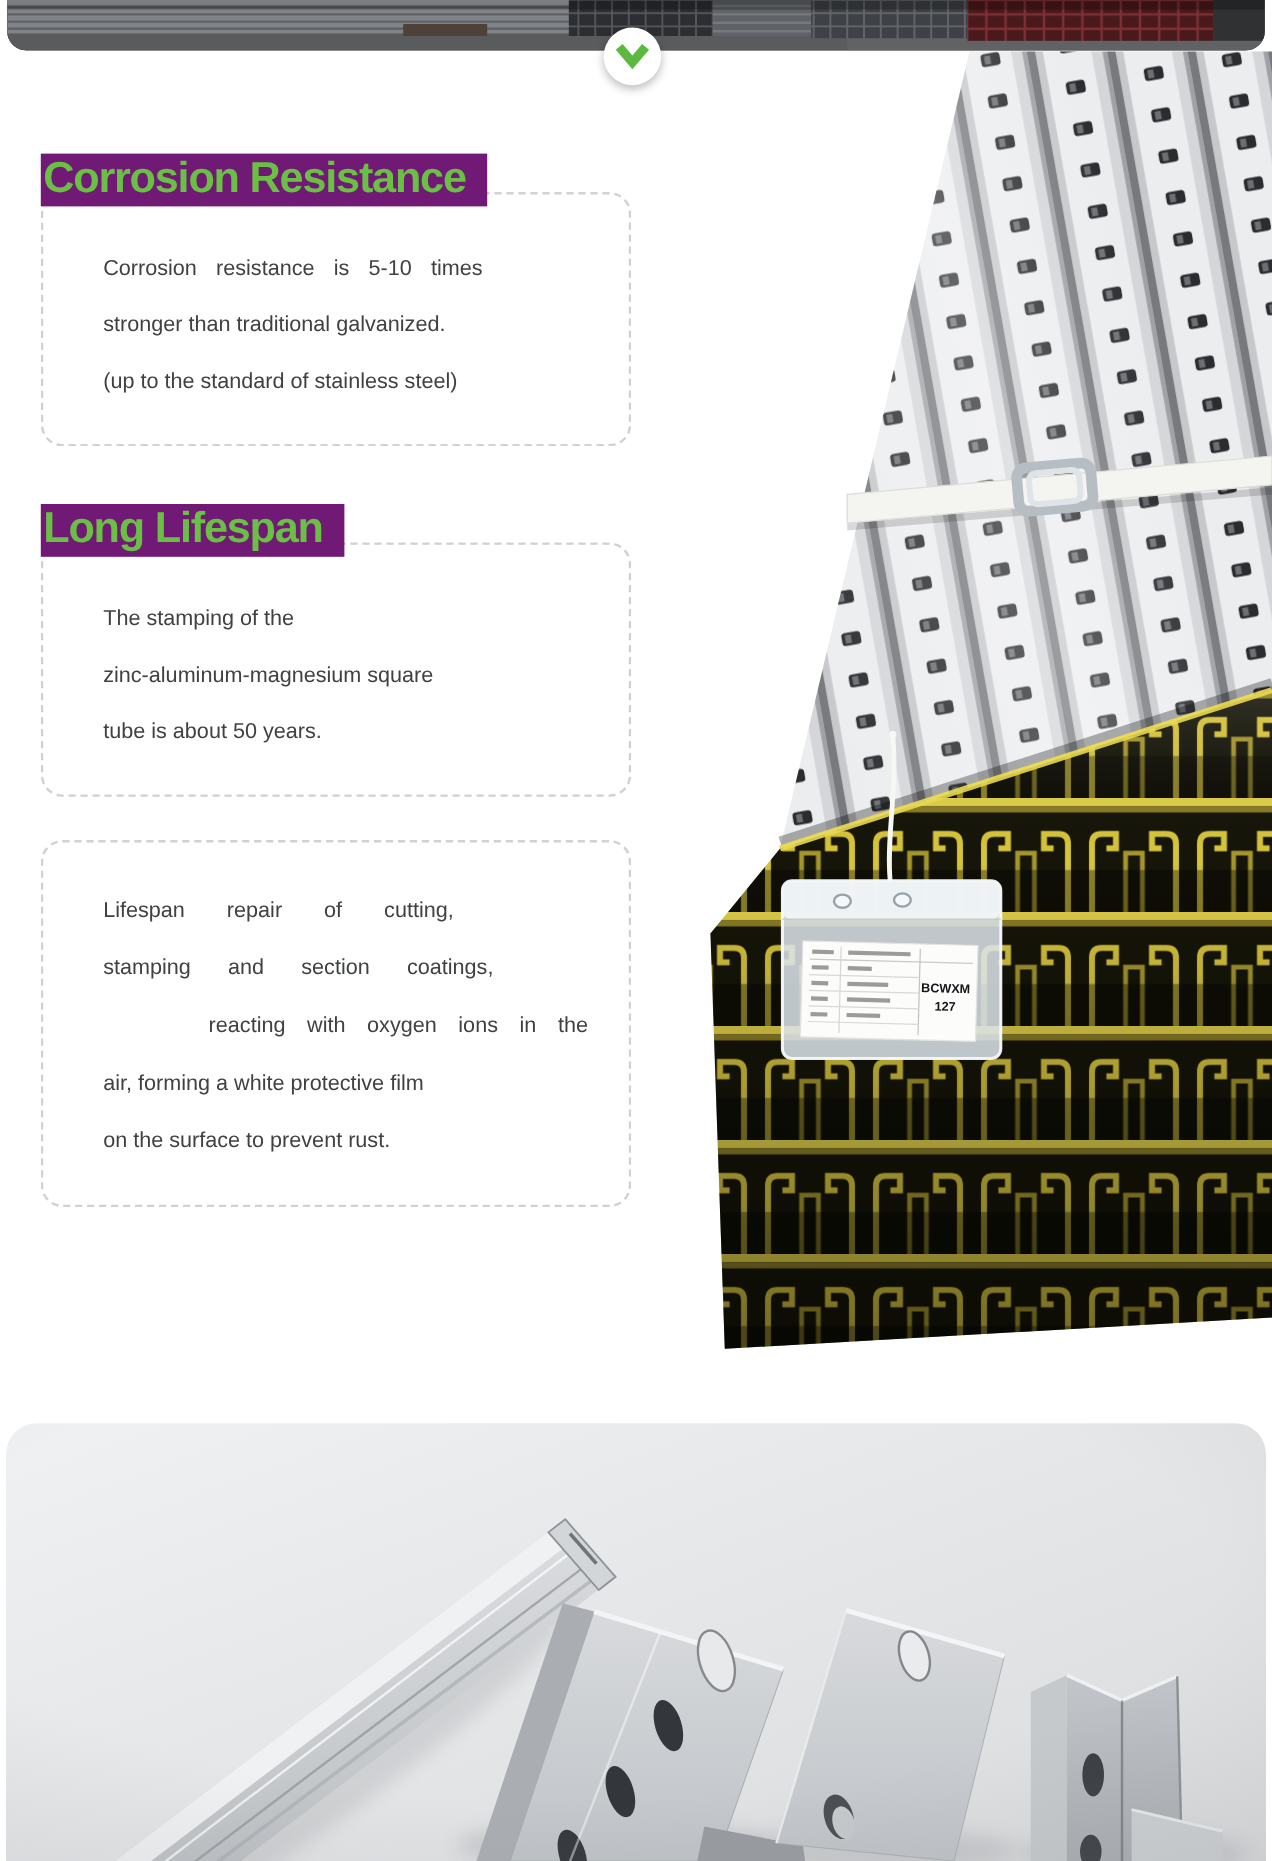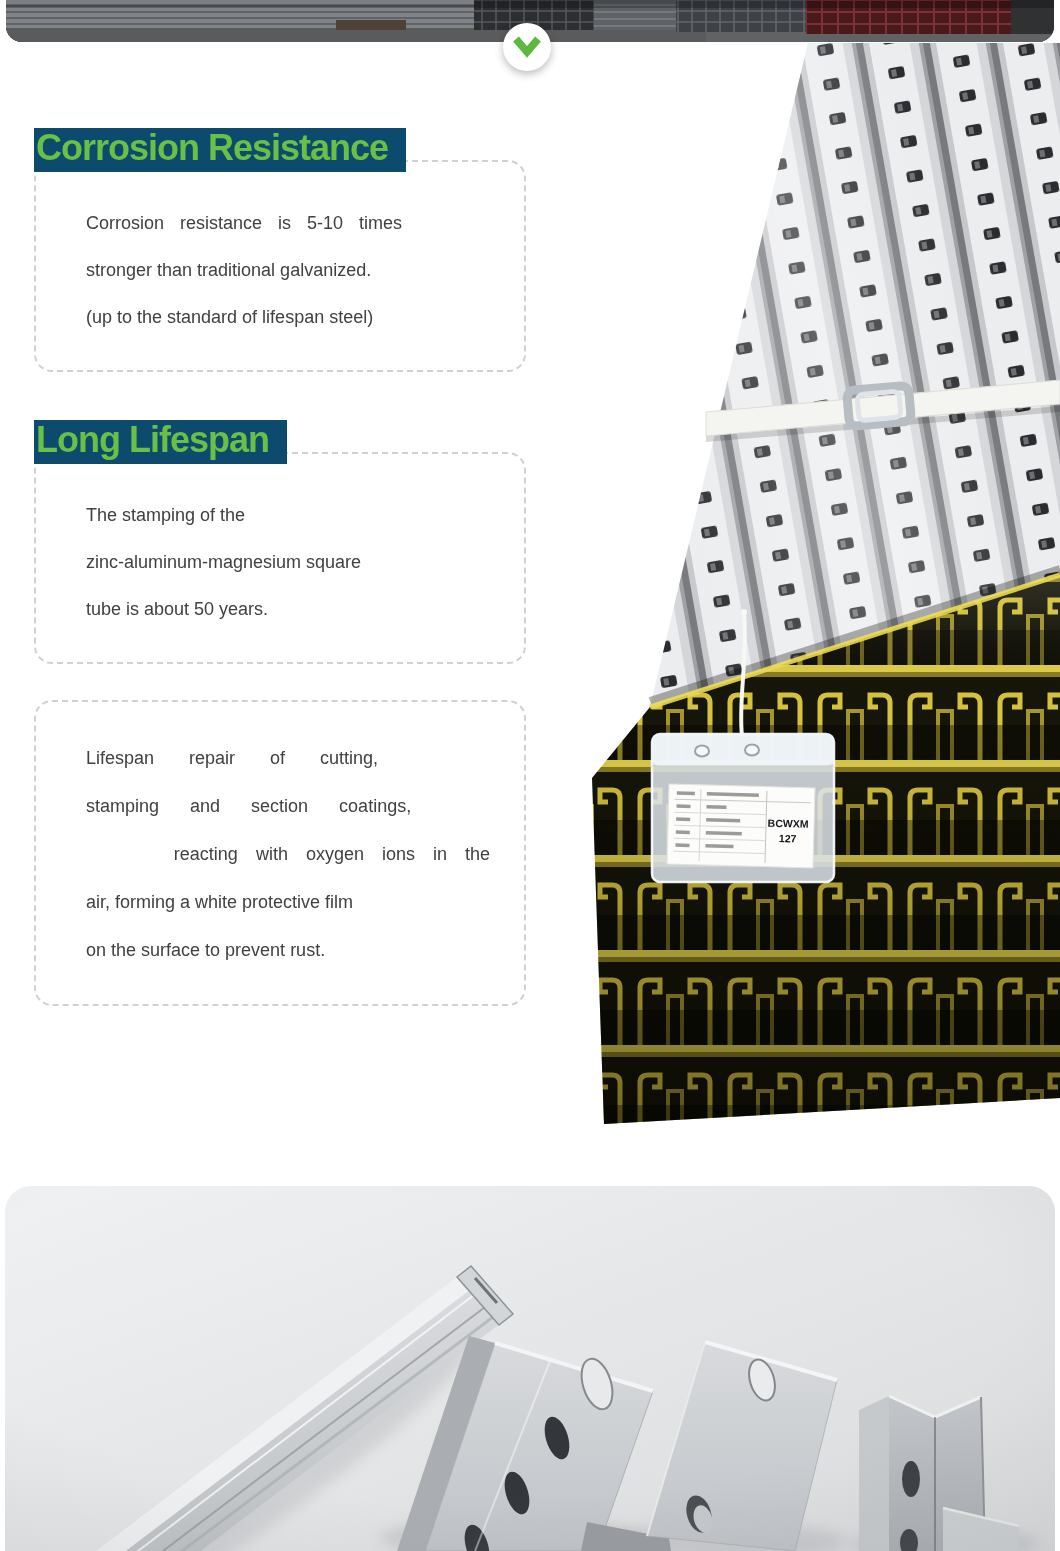--- a/index.html
+++ b/index.html
@@ -18,21 +18,21 @@
     position:absolute;left:503px;top:23px;width:48px;height:48px;border-radius:50%;
     background:#ffffff;box-shadow:0 3px 8px rgba(0,0,0,.28);
     display:flex;align-items:center;justify-content:center;cursor:pointer;border:none;
   }
   
   .feature{position:absolute;left:34px;width:492px;}
   #feature-1{top:128px;}
   #feature-2{top:420px;}
   #feature-3{top:712px;}
   .feature-title{
-    position:relative;z-index:2;display:inline-block;background:#0c4a6e;
+    position:relative;z-index:2;display:inline-block;background:#701a75;
     padding:0 18px 4px 2px;margin:0;
     font-size:36px;line-height:40px;font-weight:bold;letter-spacing:-1px;
     color:#6abf45;
   }
   .feature-box{
     position:relative;z-index:1;margin-top:-12px;box-sizing:border-box;
     border:2px dashed #cfd1d2;border-radius:18px;
     padding:38px 34px 0 50px;overflow:hidden;background:#ffffff00;
   }
   #feature-1 .feature-box{height:212px;}
@@ -187,21 +187,21 @@
         <text x="788" y="841" text-anchor="middle" font-family="Liberation Sans, sans-serif" font-size="10.5" font-weight="bold" fill="#15151a">127</text>
       </g>
     </g>
   </svg>
 
   <section class="feature" id="feature-1">
     <h2 class="feature-title">Corrosion Resistance</h2>
     <div class="feature-box">
       <div class="feature-line ws11">Corrosion resistance is 5-10 times</div>
       <div class="feature-line">stronger than traditional galvanized.</div>
-      <div class="feature-line">(up to the standard of lifespan steel)</div>
+      <div class="feature-line">(up to the standard of stainless steel)</div>
     </div>
   </section>
 
   <section class="feature" id="feature-2">
     <h2 class="feature-title">Long Lifespan</h2>
     <div class="feature-box">
       <div class="feature-line">The stamping of the</div>
       <div class="feature-line">zinc-aluminum-magnesium square</div>
       <div class="feature-line">tube is about 50 years.</div>
     </div>

